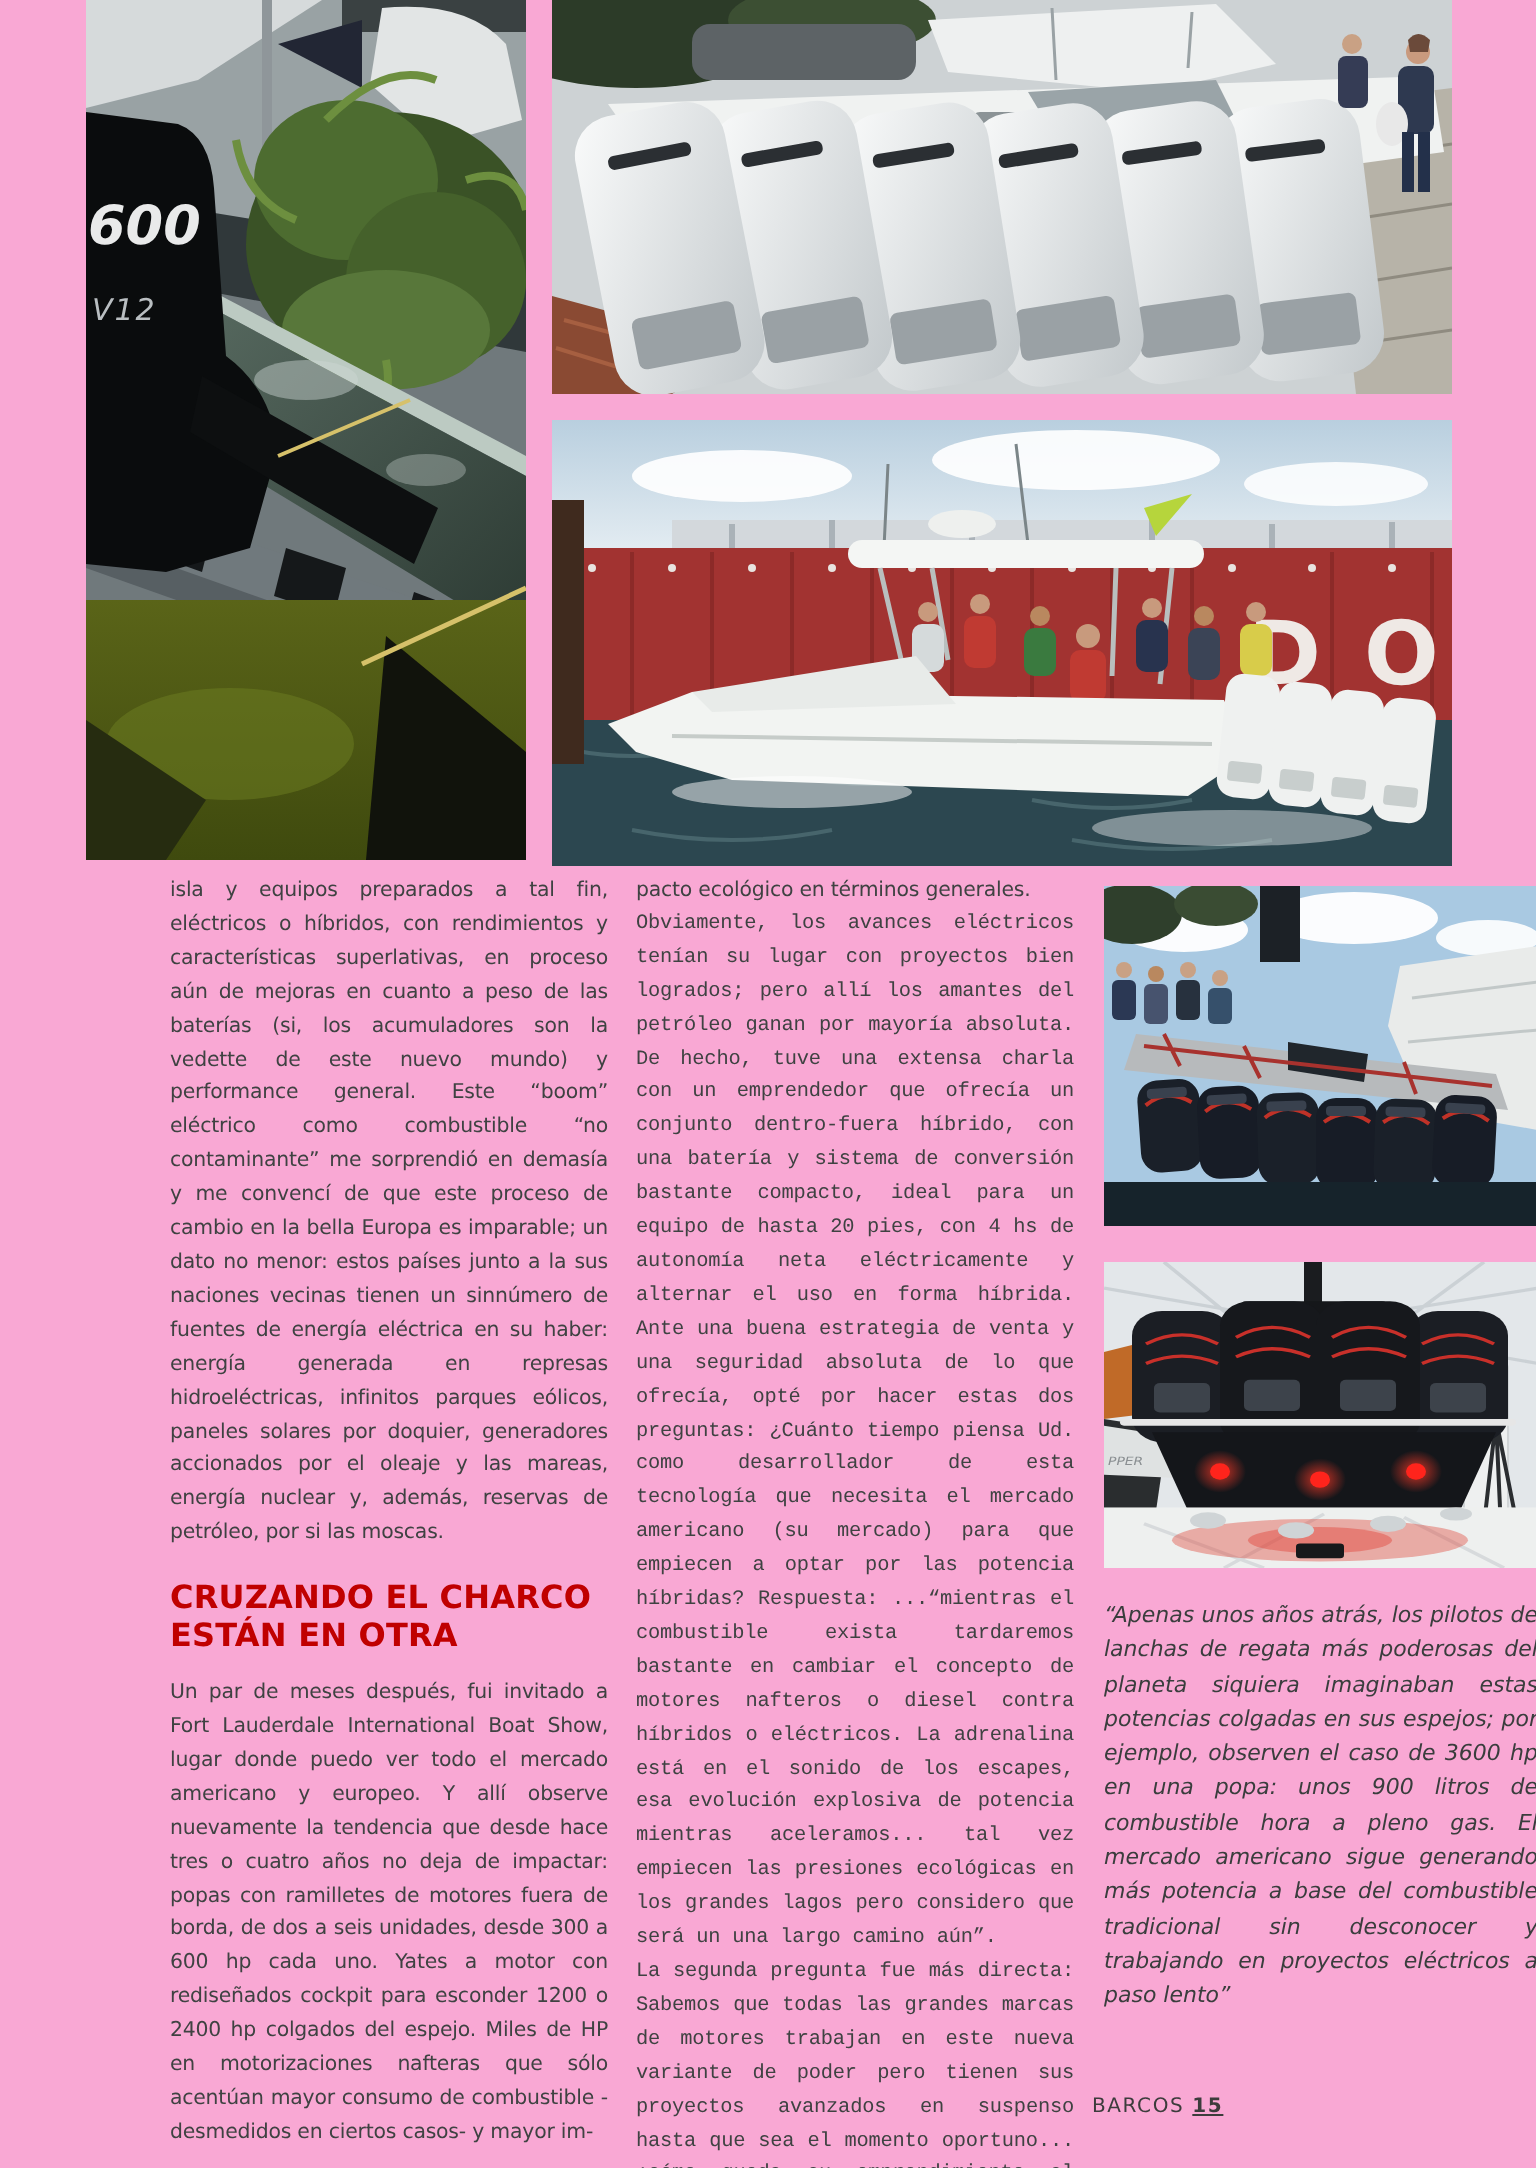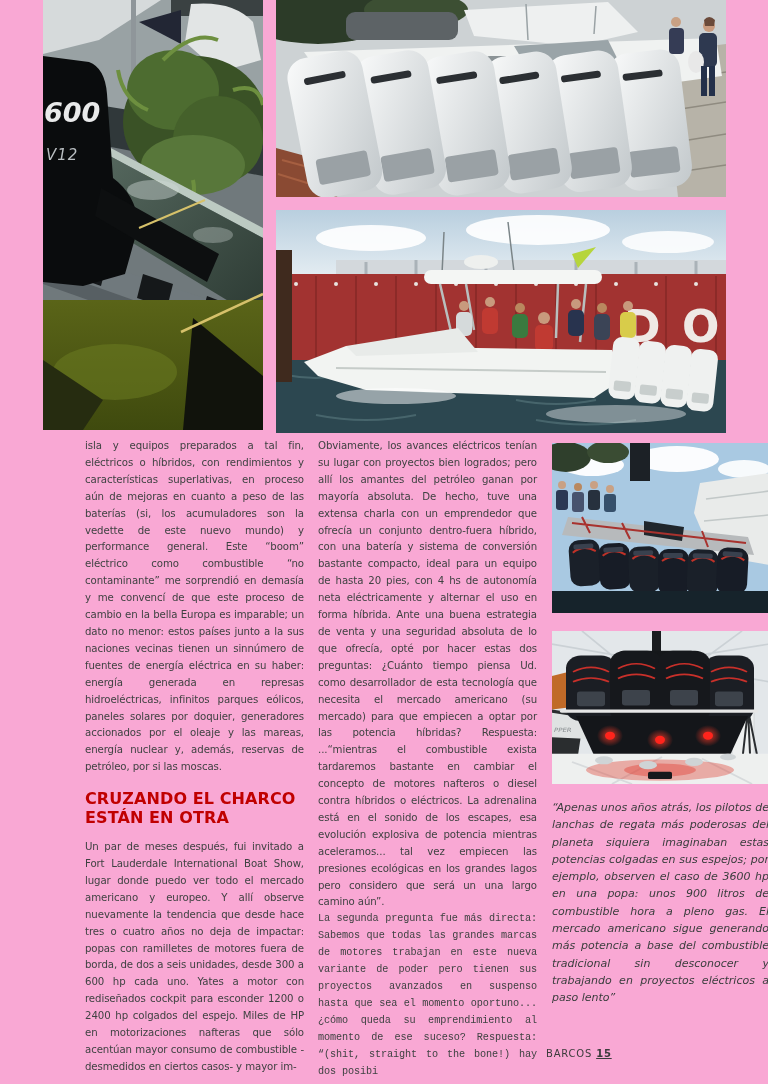--- a/index.html
+++ b/index.html
@@ -267,20 +267,21 @@
     </svg>
   </figure>
 
   <div class="col" id="col-left">
     <p class="body-text">isla y equipos preparados a tal fin, eléctricos o híbridos, con rendimientos y características superlativas, en proceso aún de mejoras en cuanto a peso de las baterías (si, los acumuladores son la vedette de este nuevo mundo) y performance general. Este “boom” eléctrico como combustible “no contaminante” me sorprendió en demasía y me convencí de que este proceso de cambio en la bella Europa es imparable; un dato no menor: estos países junto a la sus naciones vecinas tienen un sinnúmero de fuentes de energía eléctrica en su haber: energía generada en represas hidroeléctricas, infinitos parques eólicos, paneles solares por doquier, generadores accionados por el oleaje y las mareas, energía nuclear y, además, reservas de petróleo, por si las moscas.</p>
     <h2 id="section-heading">CRUZANDO EL CHARCO ESTÁN EN OTRA</h2>
     <p class="body-text">Un par de meses después, fui invitado a Fort Lauderdale International Boat Show, lugar donde puedo ver todo el mercado americano y europeo. Y allí observe nuevamente la tendencia que desde hace tres o cuatro años no deja de impactar: popas con ramilletes de motores fuera de borda, de dos a seis unidades, desde 300 a 600 hp cada uno. Yates a motor con rediseñados cockpit para esconder 1200 o 2400 hp colgados del espejo. Miles de HP en motorizaciones nafteras que sólo acentúan mayor consumo de combustible -desmedidos en ciertos casos- y mayor im-</p>
   </div>
 
   <div class="col" id="col-mid">
+    <p class="body-text">pacto ecológico en términos generales.</p>
     <p class="body-text">Obviamente, los avances eléctricos tenían su lugar con proyectos bien logrados; pero allí los amantes del petróleo ganan por mayoría absoluta. De hecho, tuve una extensa charla con un emprendedor que ofrecía un conjunto dentro-fuera híbrido, con una batería y sistema de conversión bastante compacto, ideal para un equipo de hasta 20 pies, con 4 hs de autonomía neta eléctricamente y alternar el uso en forma híbrida. Ante una buena estrategia de venta y una seguridad absoluta de lo que ofrecía, opté por hacer estas dos preguntas: ¿Cuánto tiempo piensa Ud. como desarrollador de esta tecnología que necesita el mercado americano (su mercado) para que empiecen a optar por las potencia híbridas? Respuesta: ...“mientras el combustible exista tardaremos bastante en cambiar el concepto de motores nafteros o diesel contra híbridos o eléctricos. La adrenalina está en el sonido de los escapes, esa evolución explosiva de potencia mientras aceleramos... tal vez empiecen las presiones ecológicas en los grandes lagos pero considero que será un una largo camino aún”.</p>
     <p class="body-text">La segunda pregunta fue más directa: Sabemos que todas las grandes marcas de motores trabajan en este nueva variante de poder pero tienen sus proyectos avanzados en suspenso hasta que sea el momento oportuno... ¿cómo queda su emprendimiento al momento de ese suceso? Respuesta: “(shit, straight to the bone!) hay dos posibi</p>
   </div>
 
   <div class="col" id="col-right">
 
     <figure class="photo" style="position:relative;left:0;top:5px;width:217px;height:170px;margin:0 0 23px 0;">
       <svg viewBox="0 0 217 170" preserveAspectRatio="none">
         <rect width="217" height="170" fill="#a9c9e2"></rect>
         <ellipse cx="40" cy="22" rx="32" ry="11" fill="#ffffff" opacity="0.95"></ellipse>

